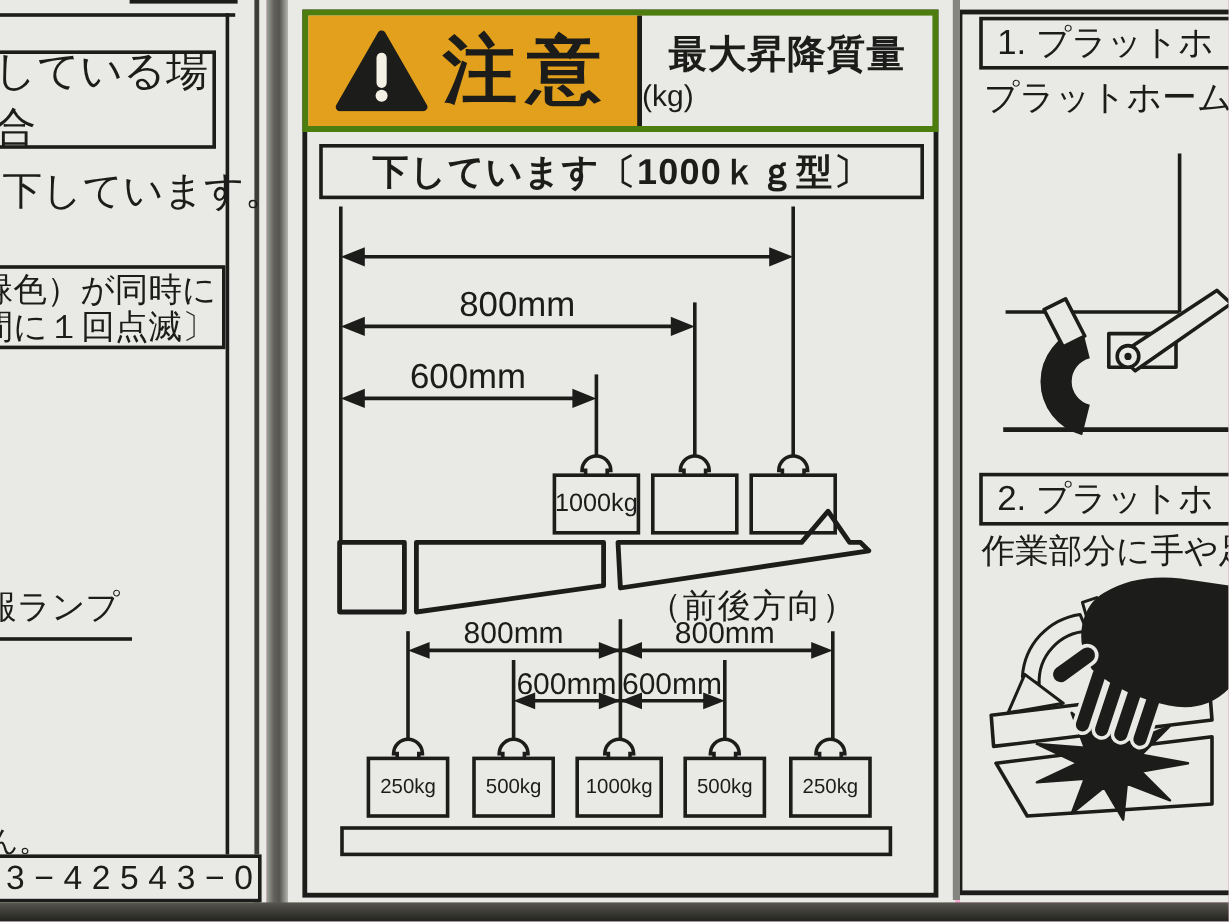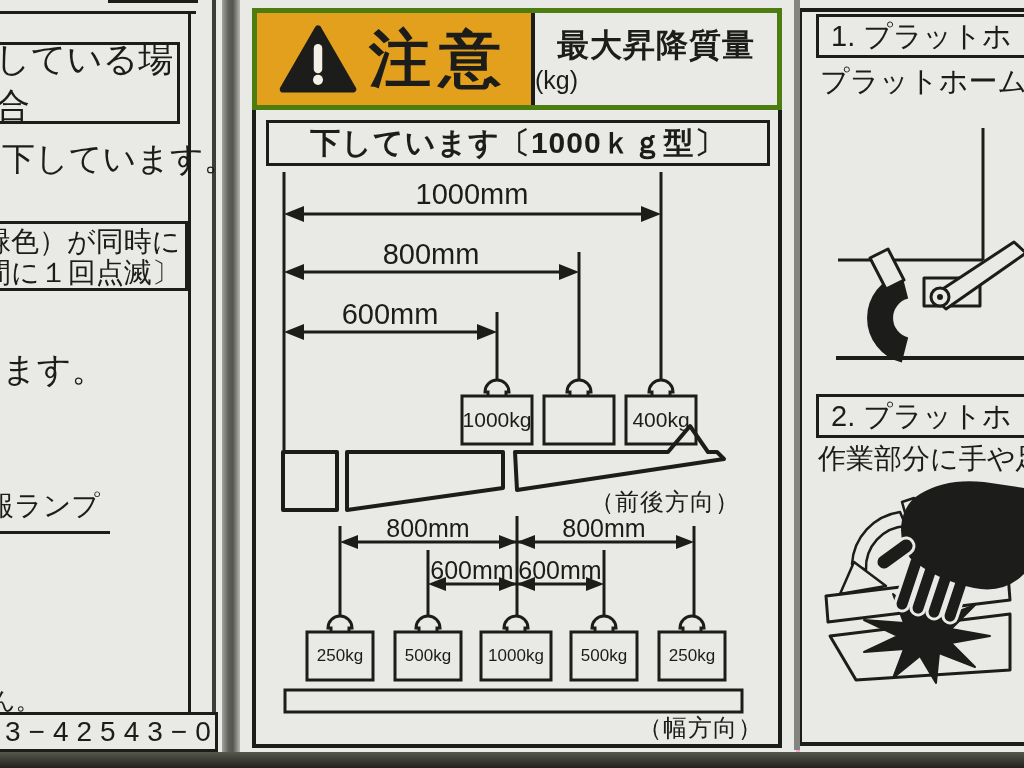--- a/index.html
+++ b/index.html
@@ -25,21 +25,21 @@
   #mass-cell .t{font-size:32px;font-weight:600;text-align:center;letter-spacing:1px;}
   #mass-cell .u{font-size:25px;text-align:left;padding-right:14px;margin-top:-2px;}
   #gate-title{position:absolute;left:26px;top:120px;width:504px;height:46px;
               border:3px solid #1c1c1a;box-sizing:border-box;display:flex;
               align-items:center;justify-content:center;font-size:30px;font-weight:600;letter-spacing:1px;}
   .dim{position:absolute;width:200px;text-align:center;font-size:29px;}
   .dimS{position:absolute;width:200px;text-align:center;font-size:25px;}
   .wlabel{position:absolute;width:80px;height:48px;display:flex;align-items:center;
           justify-content:center;font-size:21px;}
   .wlabelS{font-size:17px;text-align:center;}
-  .caption{position:absolute;width:200px;text-align:right;font-size:24px;letter-spacing:1px;}
+  .caption{position:absolute;width:200px;text-align:left;font-size:28px;letter-spacing:1px;}
   
   #right-label{left:800px;top:0;width:224px;height:752px;overflow:hidden;}
   #r-frame{position:absolute;left:-2px;top:8px;width:234px;height:738px;
            border:4px solid #1c1c1a;box-sizing:border-box;}
   .r-box{position:absolute;border:3px solid #1c1c1a;box-sizing:border-box;background:#e9eae6;
          font-size:29px;line-height:38px;padding-left:12px;white-space:nowrap;overflow:hidden;}
   .r-text{position:absolute;font-size:28px;white-space:nowrap;}
   
   #gap-left{position:absolute;left:222px;top:0;width:18px;height:754px;
             background:linear-gradient(90deg,#a2a39d 0%,#62625b 35%,#55554f 60%,#b5b6b0 100%);}
@@ -63,21 +63,20 @@
     </div>
 
     <div class="ll-text" style="left:2px;top:137px;font-size:33px;font-family:Liberation Mono, monospace;">下しています。</div>
 
     <div class="bordered abs" style="left:-26px;top:221px;width:214px;height:70px;padding:2px 0 0 6px;">
       <div style="font-size:28px;line-height:31px;white-space:nowrap;">緑色）が同時に</div>
       <div style="font-size:28px;line-height:31px;white-space:nowrap;">間に１回点滅〕</div>
     </div>
 
     <div class="ll-text" style="left:-14px;top:317px;font-size:30px;">。</div>
-    <div class="ll-text" style="left:2px;top:347px;font-size:34px;">ます。</div>
 
     <div class="ll-text" style="left:-16px;top:487px;font-size:28px;border-bottom:3px solid #1c1c1a;padding:0 10px 6px 2px;">報ランプ</div>
 
     <div class="ll-text" style="left:-10px;top:684px;font-size:25px;">ん。</div>
 
     <div class="bordered abs" style="left:-42px;top:712px;width:260px;height:40px;">
       <div style="font-size:28px;letter-spacing:8px;line-height:34px;padding-left:44px;white-space:nowrap;">3−42543−0</div>
     </div>
   </div>
 
@@ -169,37 +168,34 @@
       <div id="mass-cell">
         <div class="t">最大昇降質量</div>
         <div class="u">(kg)</div>
       </div>
     </div>
 
     <div id="gate-title">
       <span>下しています〔1000ｋｇ型〕</span>
     </div>
 
-    <div class="dim" style="left:132px;top:178px;">1000mm</div>
     <div class="dim" style="left:91px;top:238px;">800mm</div>
     <div class="dim" style="left:50px;top:298px;">600mm</div>
     <div class="wlabel" style="left:217px;top:396px;">1000kg</div>
-    <div class="wlabel" style="left:381px;top:396px;">400kg</div>
     <div class="caption" style="left:300px;top:486px;">（前後方向）</div>
 
     <div class="dimS" style="left:88px;top:514px;">800mm</div>
     <div class="dimS" style="left:264px;top:514px;">800mm</div>
     <div class="dimS" style="left:132px;top:556px;">600mm</div>
     <div class="dimS" style="left:220px;top:556px;">600mm</div>
     <div class="wlabel wlabelS" style="left:60px;top:632px;">250kg</div>
     <div class="wlabel wlabelS" style="left:148px;top:632px;">500kg</div>
     <div class="wlabel wlabelS" style="left:236px;top:632px;">1000kg</div>
     <div class="wlabel wlabelS" style="left:324px;top:632px;">500kg</div>
     <div class="wlabel wlabelS" style="left:412px;top:632px;">250kg</div>
-    <div class="caption" style="left:323px;top:712px;">（幅方向）</div>
   </div>
 
   <div id="gap-right"></div>
 
   <div id="right-label" class="sticker">
     <div id="r-frame"></div>
 
     <div class="r-box" style="left:16px;top:14px;width:230px;height:44px;">1. プラットホ</div>
     <div class="r-text" style="left:20px;top:62px;font-size:29px;">プラットホーム操作</div>
 

